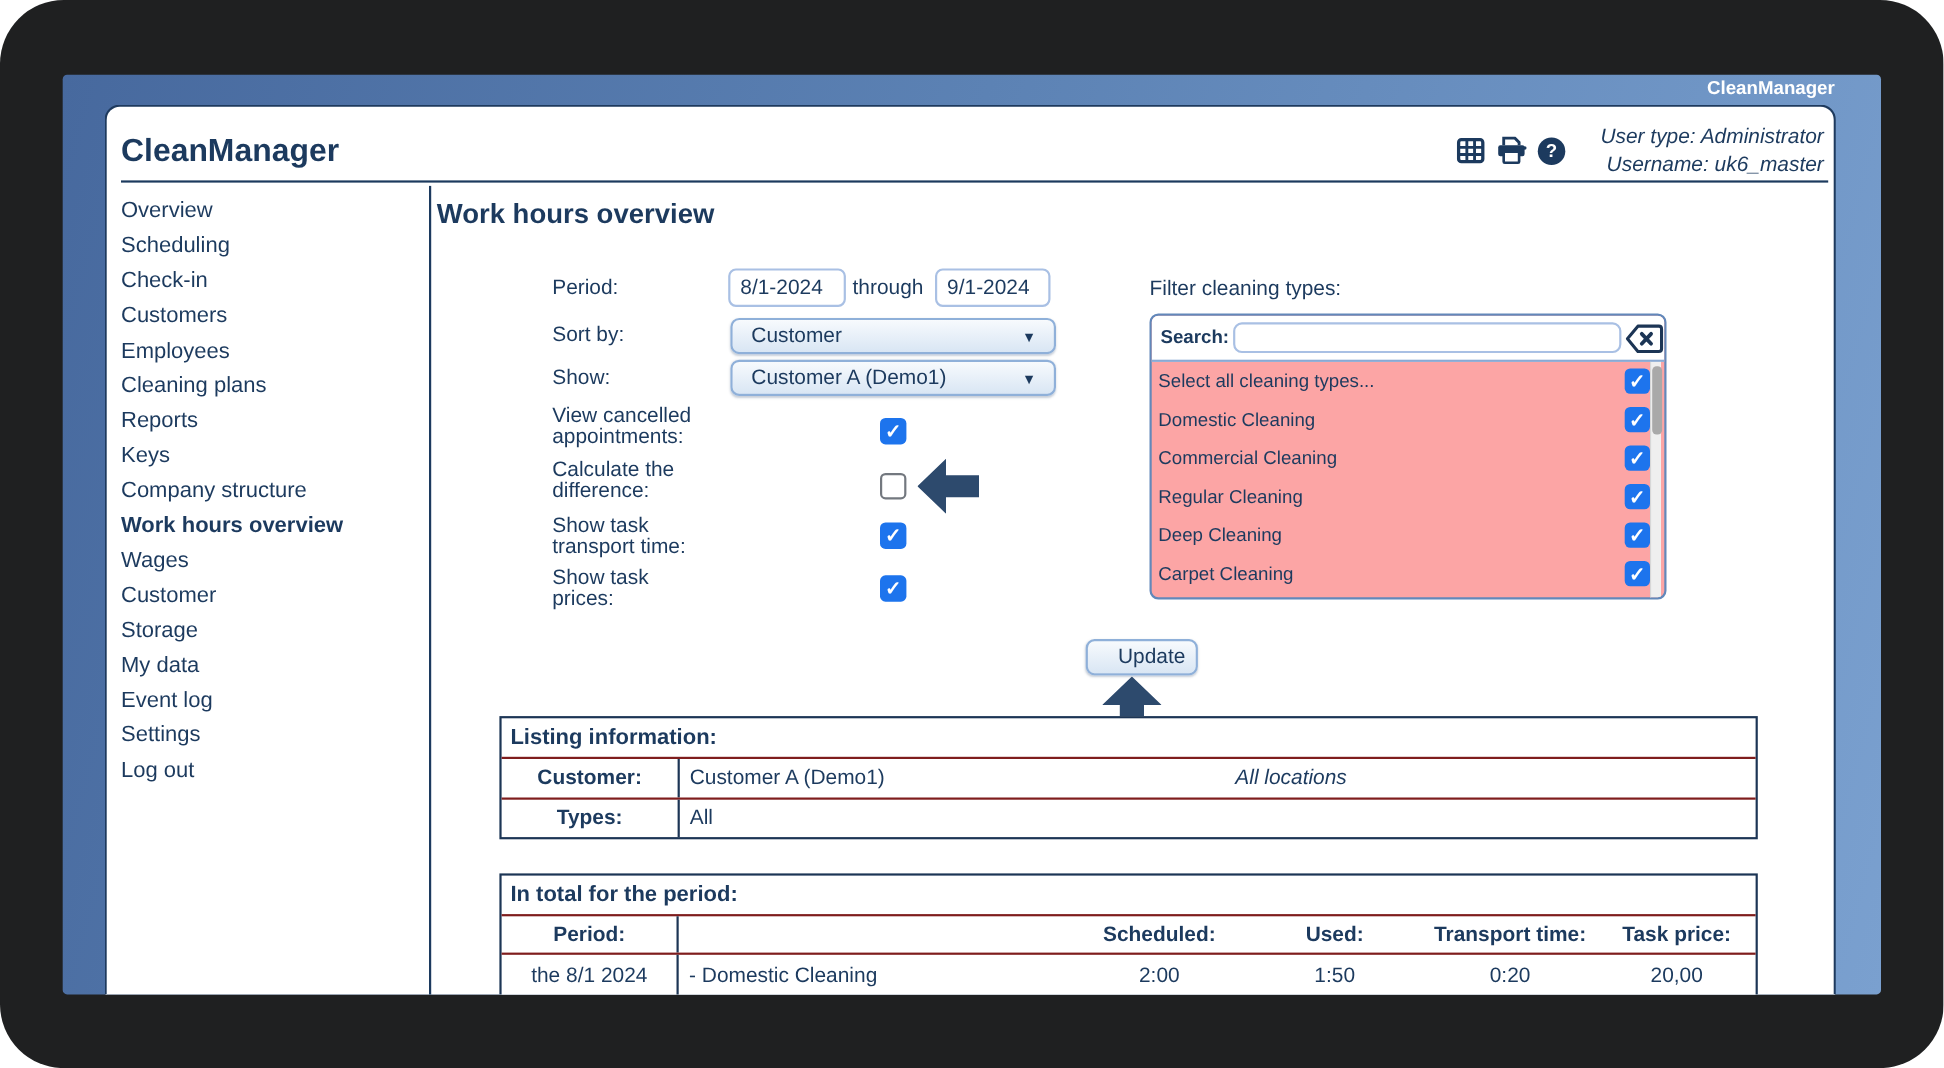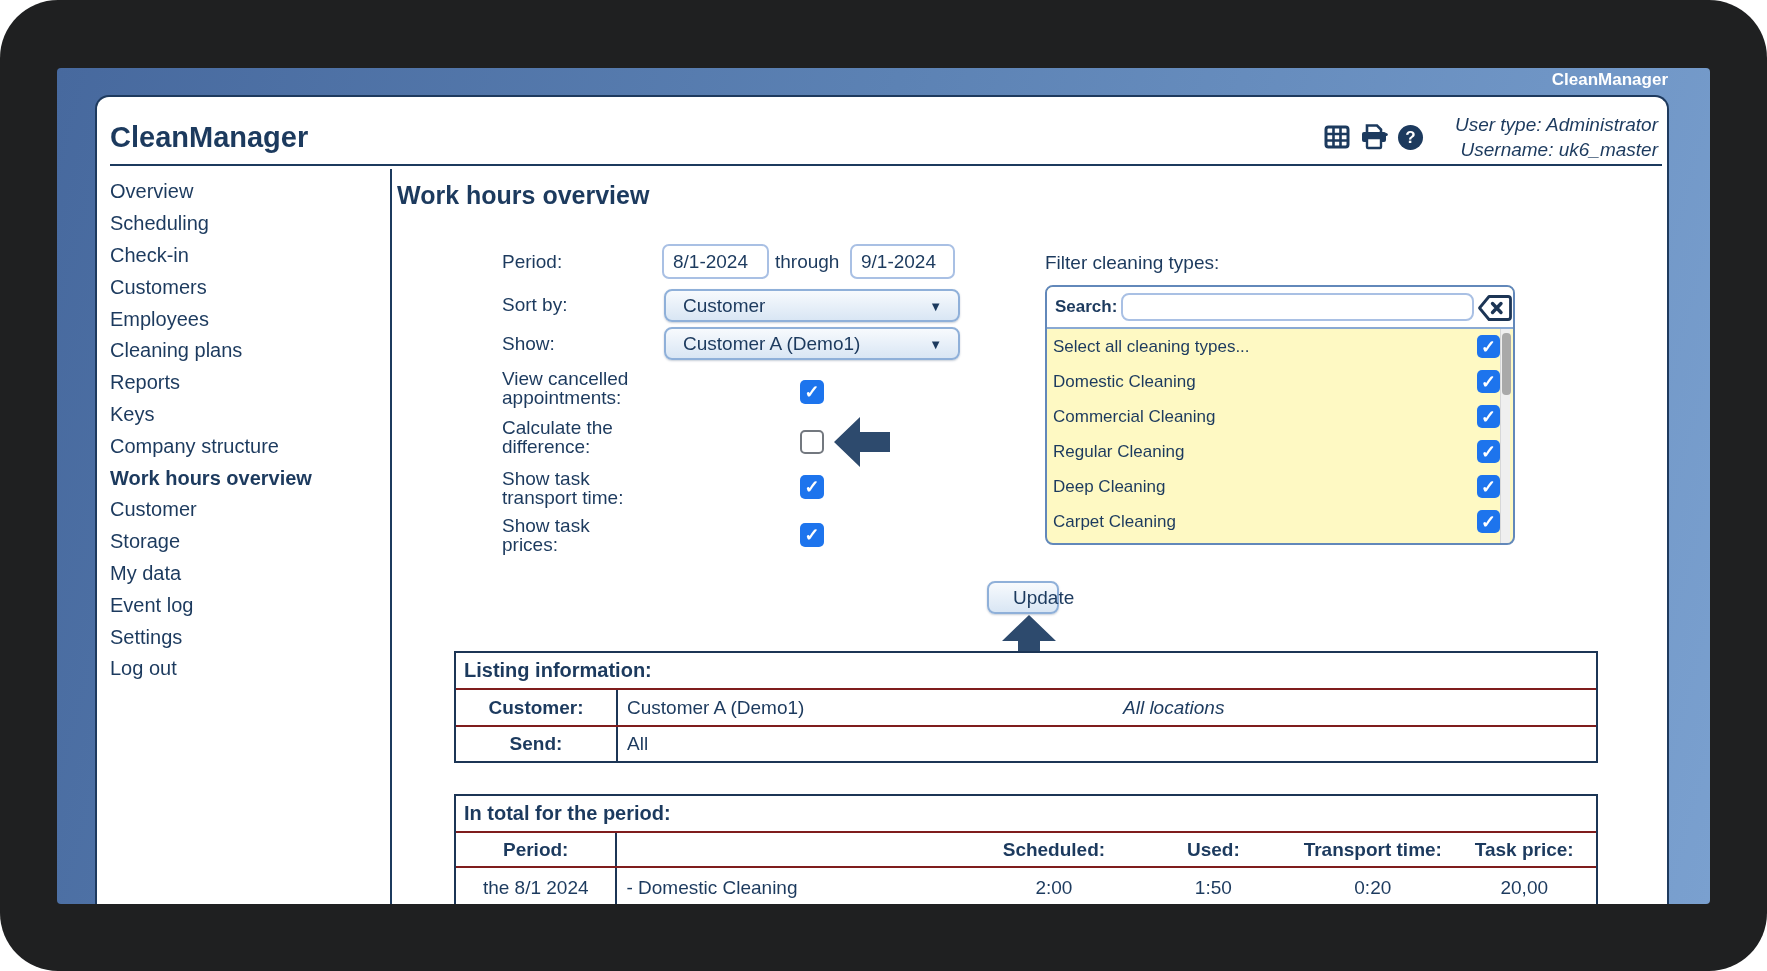--- a/index.html
+++ b/index.html
@@ -35,34 +35,34 @@
          padding-left:17px; font-size:19px; cursor:pointer; box-shadow:0 1px 2px rgba(30,60,100,.25); }
   .sel .chev { position:absolute; right:16px; top:8px; font-size:13px; color:#1c3a5e; }
 
   .cb { width:24px; height:24px; border-radius:5px; display:flex; align-items:center; justify-content:center; cursor:pointer; }
   .cb.checked { background:#1d74ed; color:#fff; font-size:18px; font-weight:bold; }
   .cb.unchecked { background:#fff; border:2px solid #73787f; }
   .form-cb { position:absolute; left:703px; }
 
   .filter-title { position:absolute; left:948px; top:155px; font-size:19px; }
   .filter-box { position:absolute; left:948px; top:188px; width:470px; height:260px;
-                border:2px solid #6288ba; border-radius:8px; background:#fef9c3; overflow:hidden; }
+                border:2px solid #6288ba; border-radius:8px; background:#fca5a5; overflow:hidden; }
   .fsearch { height:42px; background:#fff; border-bottom:2px solid #89a9d3; position:relative; }
   .fsearch .slabel { position:absolute; left:8px; top:10px; font-weight:bold; font-size:17px; }
   .fsearch input { position:absolute; left:74px; top:6px; width:353px; height:28px; border:2px solid #a9c0e4;
                    border-radius:8px; font-family:"Liberation Sans",sans-serif; font-size:16px; color:#1c3a5e; padding:0 8px; }
   .fsearch .clear { position:absolute; left:430px; top:7px; cursor:pointer; }
   .flist { position:relative; }
   .frow { height:35px; position:relative; display:flex; align-items:center; cursor:pointer; }
   .frow .flab { position:absolute; left:6px; font-size:17px; }
   .frow .cb { position:absolute; left:430px; width:23px; height:23px; }
   .fscroll { position:absolute; left:453px; top:42px; width:10px; height:216px; background:#efefef; border-left:1px solid #d7d7d7; }
   .fthumb { position:absolute; left:0.5px; top:4px; width:9px; height:62px; background:#a9a9a9; border-radius:4px; }
 
-  .update-btn { position:absolute; left:890px; top:484px; width:72px; height:33px; border:2px solid #8fb0d9;
+  .update-btn { position:absolute; left:890px; top:484px; width:102px; height:33px; border:2px solid #8fb0d9;
                 border-radius:8px; background:linear-gradient(#f7fafd,#d9e6f4); font-family:"Liberation Sans",sans-serif;
                 font-size:19px; color:#1c3a5e; cursor:pointer; box-shadow:0 1px 2px rgba(30,60,100,.25);padding-left:24px; }
   .big-arrow { position:absolute; }
 
   .tbl { position:absolute; left:357px; width:1144px; border:2px solid #1c3555; background:#fff; }
   .tbl .trow { border-top:2px solid #7f1d1d; display:flex; position:relative; }
   .tbl .trow:first-child { border-top:none; }
   .tbl-title { height:35px; display:flex; align-items:center; padding-left:8px; font-size:20px; font-weight:bold; }
   .cell { display:flex; align-items:center; font-size:19px; }
   .c-sep { border-right:2px solid #1c3555; }
@@ -115,20 +115,21 @@
             <div class="side-item">Overview</div>
             <div class="side-item">Scheduling</div>
             <div class="side-item">Check-in</div>
             <div class="side-item">Customers</div>
             <div class="side-item">Employees</div>
             <div class="side-item">Cleaning plans</div>
             <div class="side-item">Reports</div>
             <div class="side-item">Keys</div>
             <div class="side-item">Company structure</div>
             <div class="side-item active">Work hours overview</div>
+            <div class="side-item">Wages</div>
             <div class="side-item">Customer</div>
             <div class="side-item">Storage</div>
             <div class="side-item">My data</div>
             <div class="side-item">Event log</div>
             <div class="side-item">Settings</div>
             <div class="side-item">Log out</div>
           </nav>
         <div class="vsep"></div>
 
         <div class="heading">Work hours overview</div>
@@ -220,21 +221,21 @@
         <div class="tbl" id="listing" style="top:554px;">
           <div class="trow">
             <div class="tbl-title">Listing information:</div>
           </div>
           <div class="trow" style="height:37px;">
             <div class="cell lab-cell c-sep">Customer:</div>
             <div class="cell" style="padding-left:9px;">Customer A (Demo1)</div>
             <div class="listing-note">All locations</div>
           </div>
           <div class="trow" style="height:36px;">
-            <div class="cell lab-cell c-sep">Send:</div>
+            <div class="cell lab-cell c-sep">Types:</div>
             <div class="cell" style="padding-left:9px;">All</div>
           </div>
         </div>
 
         <div class="tbl" id="totals" style="top:697px;">
           <div class="trow">
             <div class="tbl-title">In total for the period:</div>
           </div>
           <div class="trow" id="totals-head">
               <div class="cell hcell c-sep" style="width: 162px;">Period:</div>

